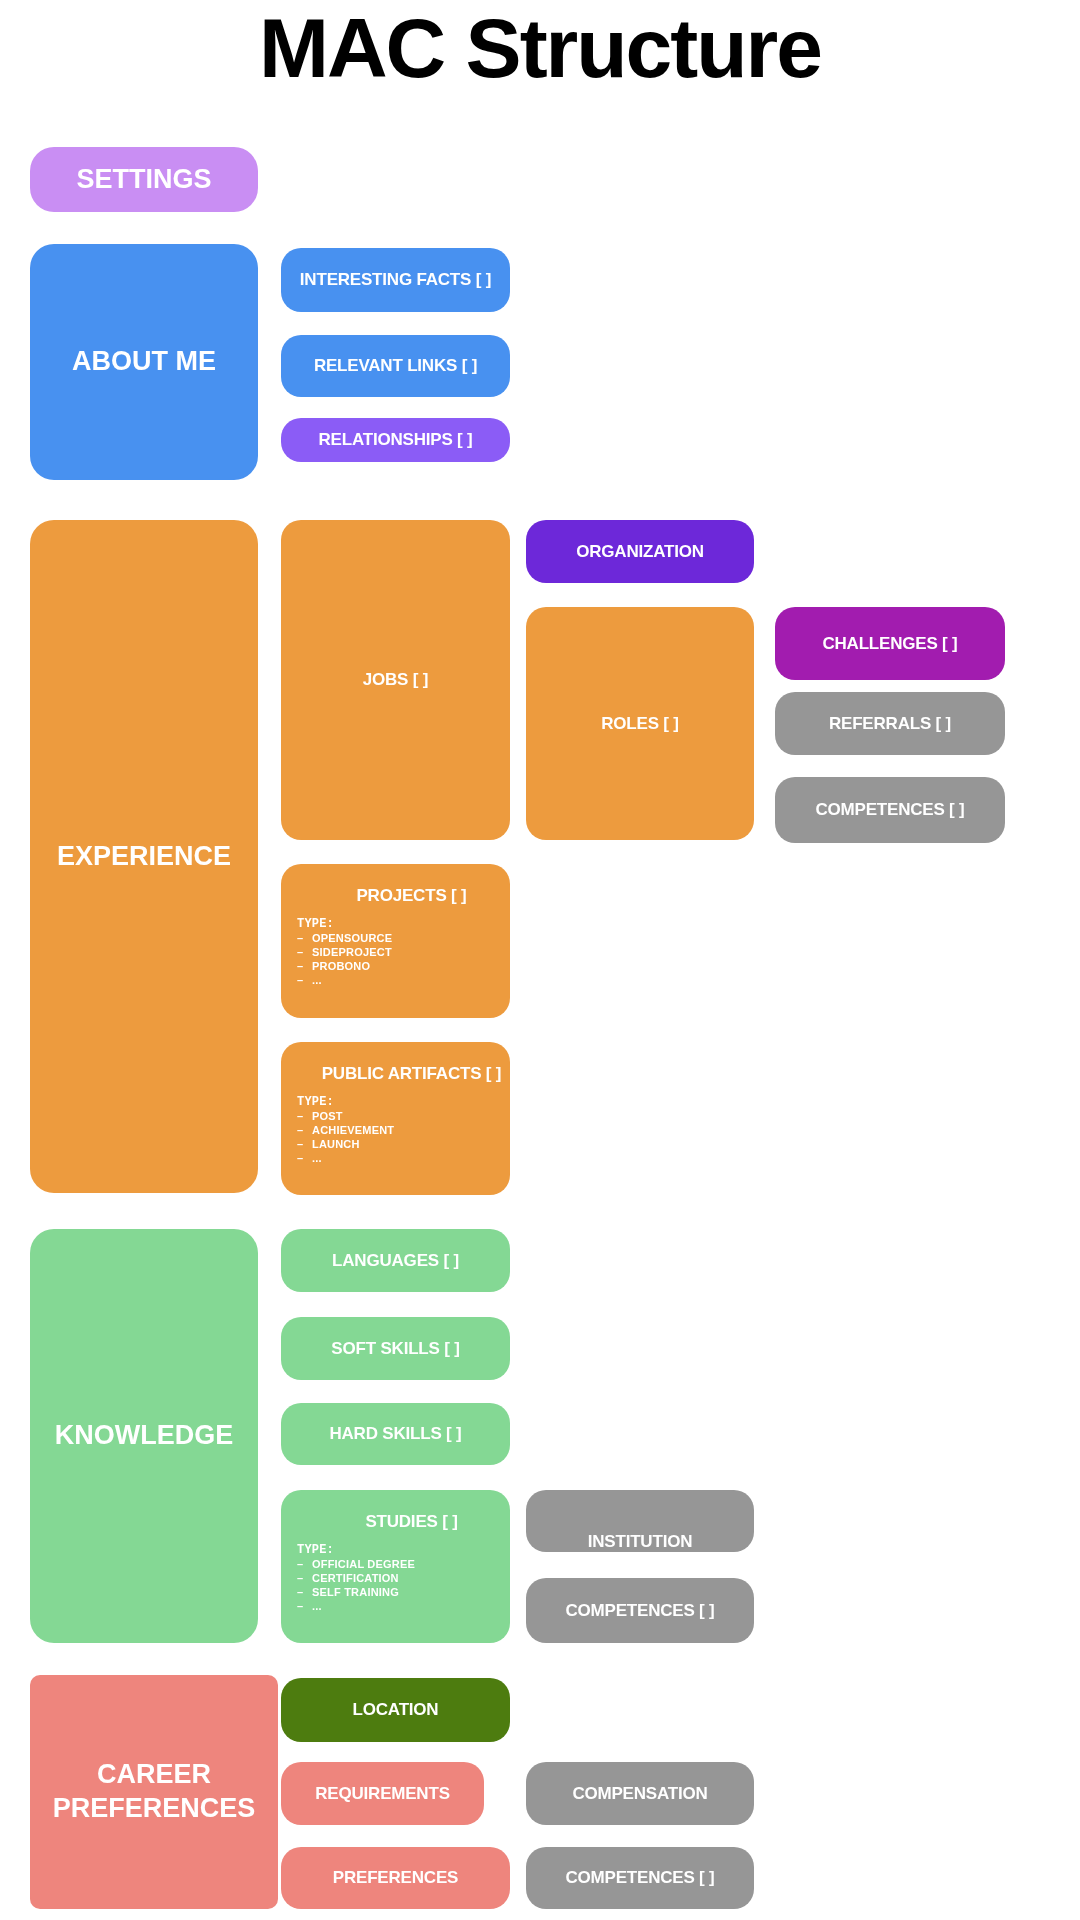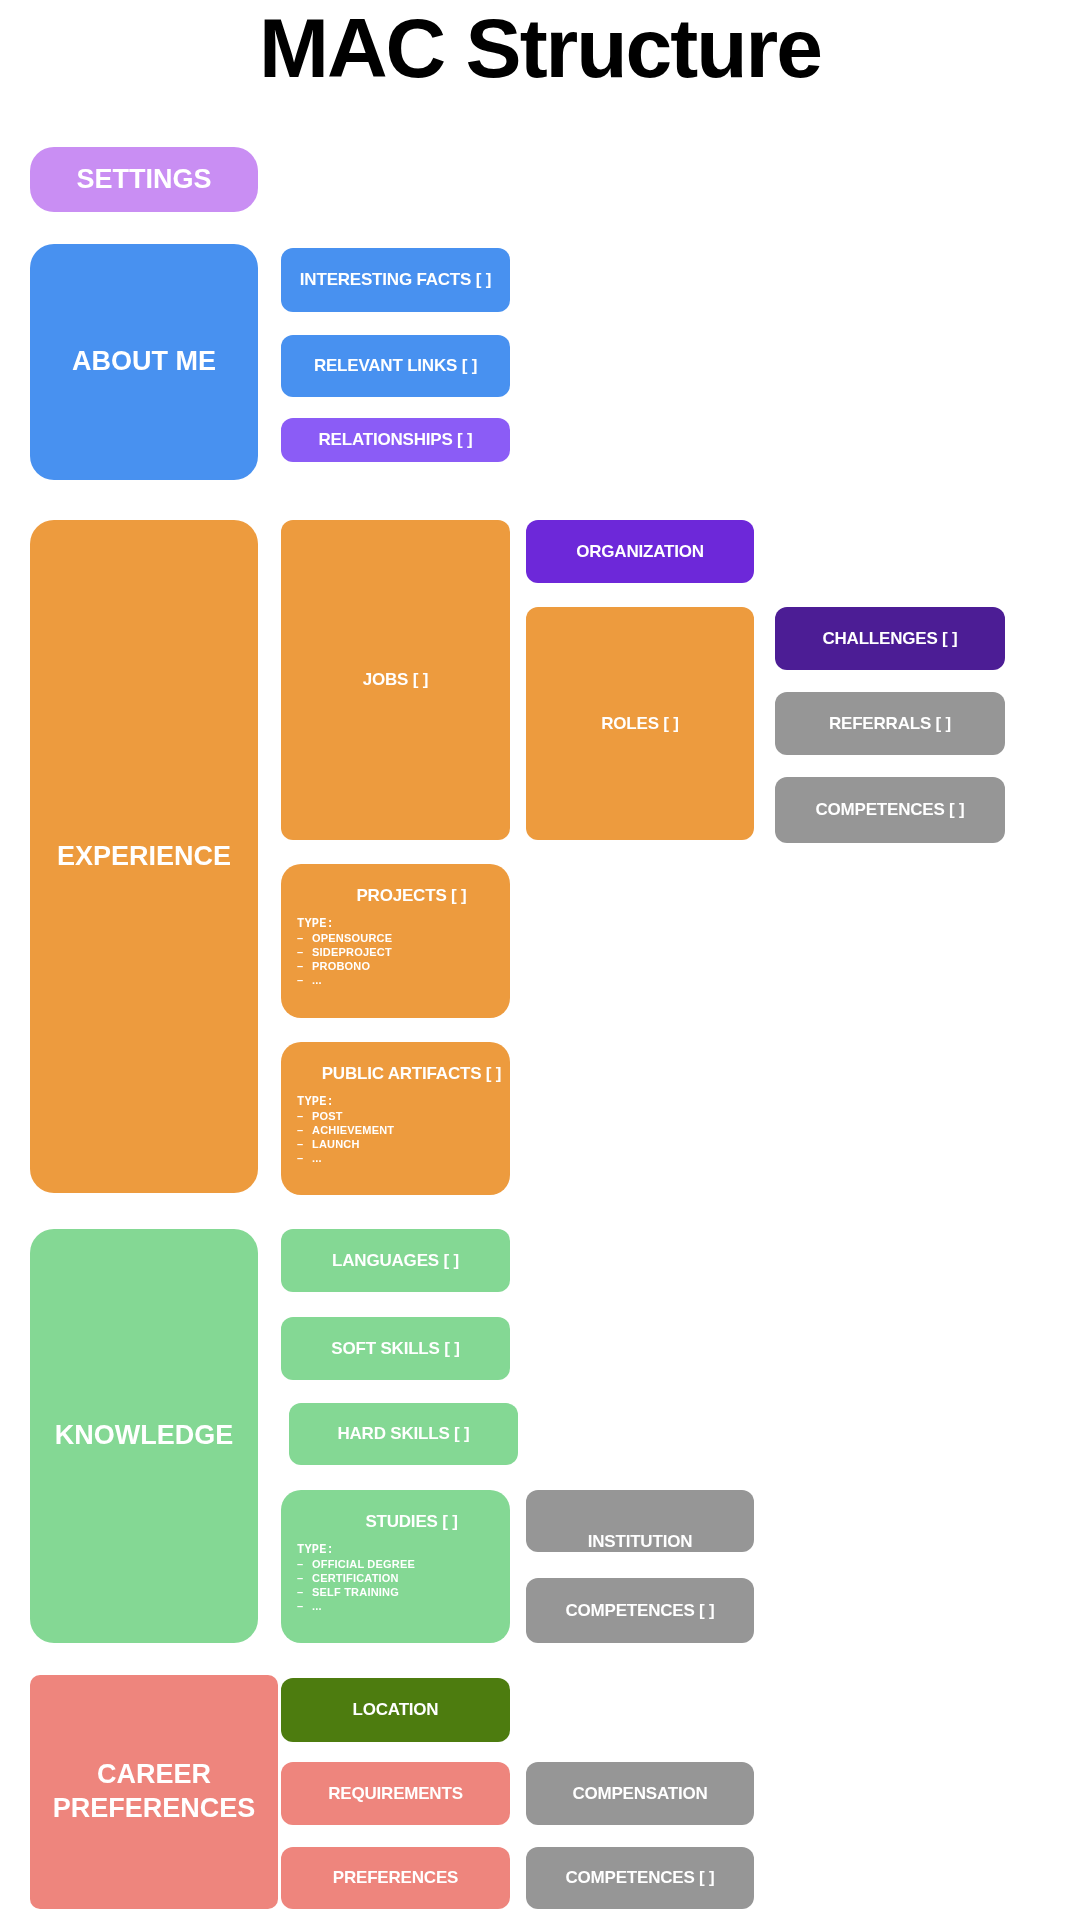--- a/index.html
+++ b/index.html
@@ -24,21 +24,20 @@
     position: absolute;
     border-radius: 20px;
     color: #ffffff;
     box-sizing: border-box;
   }
   .center {
     display: flex;
     align-items: center;
     justify-content: center;
     text-align: center;
-    border-radius: 12px;
   }
   .big {
     border-radius: 24px;
     font-size: 27px;
     font-weight: bold;
     line-height: 1.25;
     padding: 0 14px;
   }
   .child {
     font-size: 17px;
@@ -150,40 +149,40 @@
     </div>
   </div>
 </div>
 
 <div class="box child center" style="left: 526px; top: 520px; width: 228px; height: 63px; background: #6d28d9;">
   <span>ORGANIZATION</span>
 </div>
 <div class="box child center" style="left: 526px; top: 607px; width: 228px; height: 233px; background: rgb(237, 155, 62);">
   <span>ROLES [ ]</span>
 </div>
-<div class="box child center" style="left: 775px; top: 607px; width: 230px; height: 63px; background: #4c1d95;">
+<div class="box child center" style="left: 775px; top: 607px; width: 230px; height: 73px; background: #a21caf;">
   <span>CHALLENGES [ ]</span>
 </div>
 <div class="box child center" style="left: 775px; top: 692px; width: 230px; height: 63px; background: rgb(150, 150, 150);">
   <span>REFERRALS [ ]</span>
 </div>
 <div class="box child center" style="left: 775px; top: 777px; width: 230px; height: 66px; background: rgb(150, 150, 150);">
   <span>COMPETENCES [ ]</span>
 </div>
 
 <div class="box big center" style="left: 30px; top: 1229px; width: 228px; height: 414px; background: rgb(132, 216, 148);">
   <span>KNOWLEDGE</span>
 </div>
 <div class="box child center" style="left: 281px; top: 1229px; width: 229px; height: 63px; background: rgb(132, 216, 148);">
   <span>LANGUAGES [ ]</span>
 </div>
 <div class="box child center" style="left: 281px; top: 1317px; width: 229px; height: 63px; background: rgb(132, 216, 148);">
   <span>SOFT SKILLS [ ]</span>
 </div>
-<div class="box child center" style="left: 281px; top: 1403px; width: 229px; height: 62px; background: rgb(132, 216, 148); margin-left: 8px;">
+<div class="box child center" style="left: 281px; top: 1403px; width: 229px; height: 62px; background: rgb(132, 216, 148);">
   <span>HARD SKILLS [ ]</span>
 </div>
 
 <div class="box listbox" style="left: 281px; top: 1490px; width: 229px; height: 153px; background: rgb(132, 216, 148);">
   <div class="lb-title">STUDIES [ ]</div>
   <div class="lb-list">
     <div class="lb-type">TYPE:</div>
     <div class="lb-row">
       <span class="dash">–</span>
       <span>OFFICIAL DEGREE</span>
@@ -209,21 +208,21 @@
 <div class="box child center" style="left: 526px; top: 1578px; width: 228px; height: 65px; background: rgb(150, 150, 150);">
   <span>COMPETENCES [ ]</span>
 </div>
 
 <div class="box big center" style="left: 30px; top: 1675px; width: 248px; height: 234px; background: rgb(238, 133, 125); border-radius: 10px;">
   <span>CAREER PREFERENCES</span>
 </div>
 <div class="box child center" style="left: 281px; top: 1678px; width: 229px; height: 64px; background: #4d7c0f;">
   <span>LOCATION</span>
 </div>
-<div class="box child center" style="left: 281px; top: 1762px; width: 229px; height: 63px; background: rgb(238, 133, 125);">
+<div class="box child center" style="left: 281px; top: 1762px; width: 203px; height: 63px; background: rgb(238, 133, 125);">
   <span>REQUIREMENTS</span>
 </div>
 <div class="box child center" style="left: 281px; top: 1847px; width: 229px; height: 62px; background: rgb(238, 133, 125);">
   <span>PREFERENCES</span>
 </div>
 <div class="box child center" style="left: 526px; top: 1762px; width: 228px; height: 63px; background: rgb(150, 150, 150);">
   <span>COMPENSATION</span>
 </div>
 <div class="box child center" style="left: 526px; top: 1847px; width: 228px; height: 62px; background: rgb(150, 150, 150);">
   <span>COMPETENCES [ ]</span>

